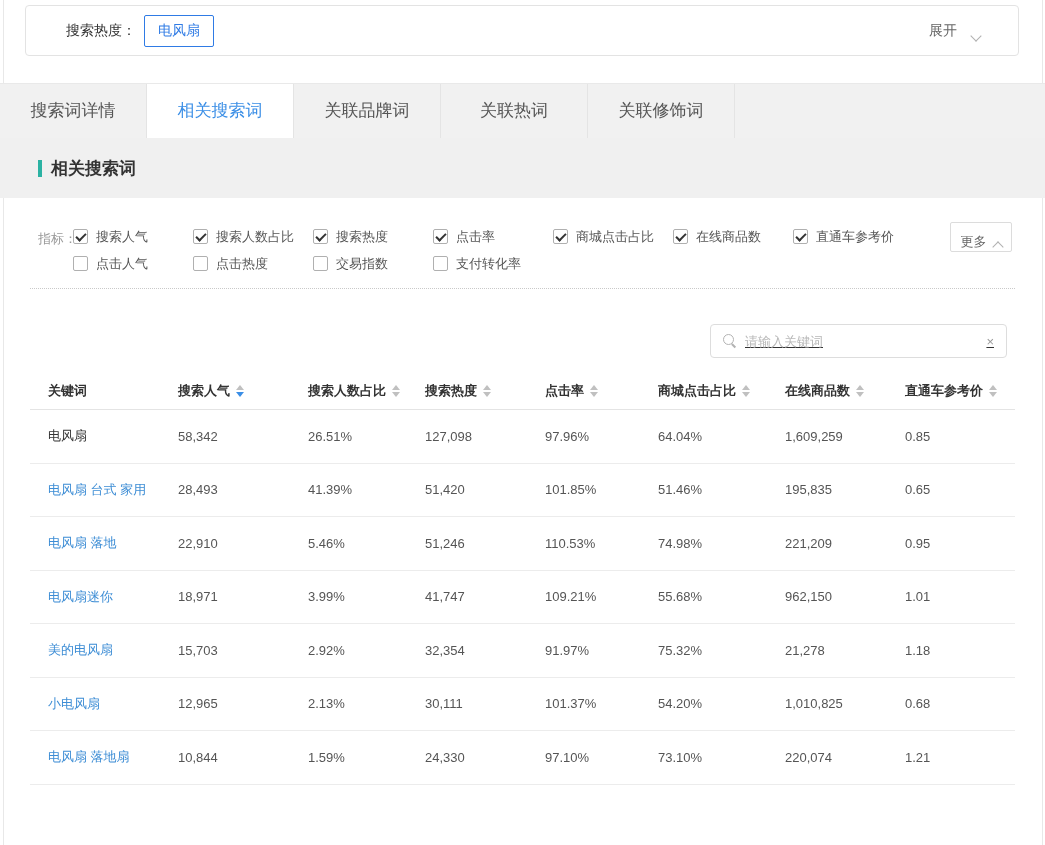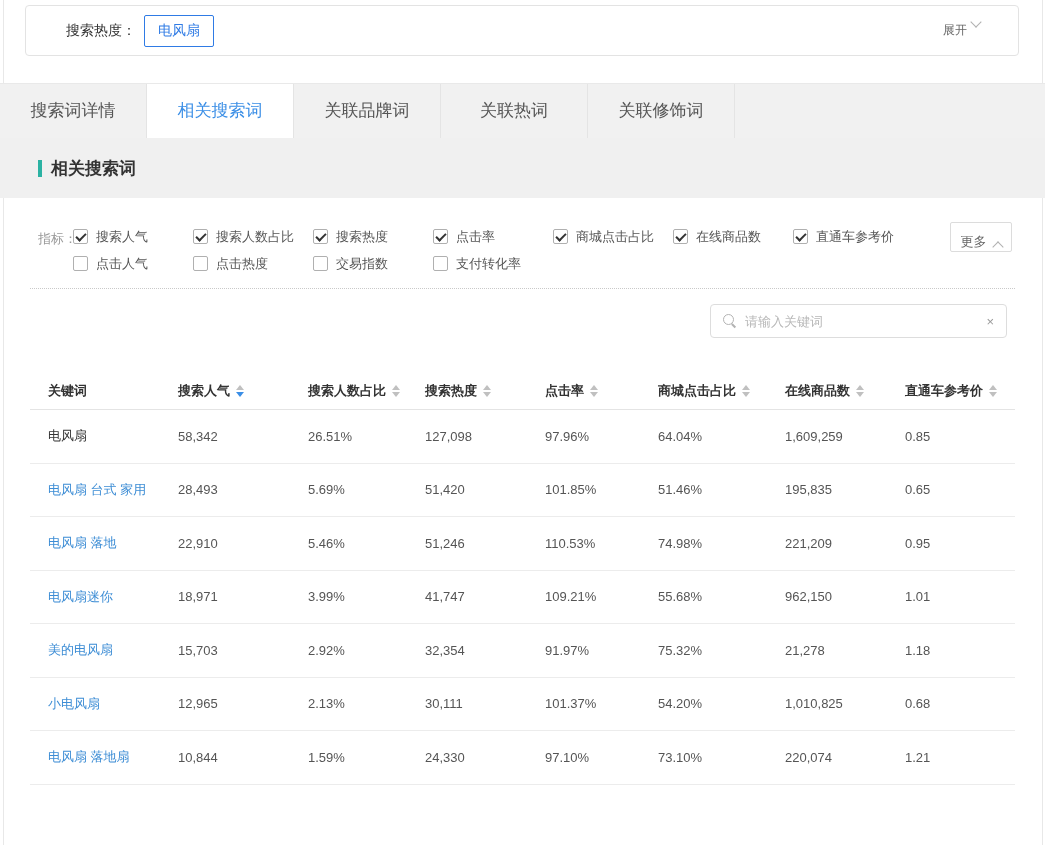--- a/index.html
+++ b/index.html
@@ -16,22 +16,22 @@
   .top-card {
     position:absolute; left:25px; top:5px; width:994px; height:51px;
     border:1px solid #e3e3e3; border-radius:4px; background:#fff;
     display:flex; align-items:center;
   }
   .top-card .cur-label { margin-left:40px; font-size:14px; color:#333; }
   .term-tag {
     margin-left:8px; padding:6px 13px; border:1px solid #2f7be5; border-radius:2px;
     color:#2f7be5; font-size:14px; background:#fff; cursor:pointer;
   }
-  .expand-ctl { margin-left:auto; margin-right:38px; display:flex; align-items:flex-start; gap:5px;
-    color:#666; font-size:12px; cursor:pointer; }
+  .expand-ctl { margin-left:auto; margin-right:38px; display:flex; align-items:flex-end; gap:15px;
+    color:#666; font-size:14px; cursor:pointer; }
   .chev { width:8px; height:8px; border-right:1px solid #b0b0b0; border-bottom:1px solid #b0b0b0; display:inline-block; }
   .chev.down { transform:rotate(45deg); margin-top:-4px; }
   .chev.up   { transform:rotate(-135deg); margin-top:4px; }
 
   
   .tabbar {
     position:absolute; left:0; top:83px; width:1045px; height:55px;
     background:#f1f1f1; border-top:1px solid #e9e9e9; display:flex;
   }
   .tab {
@@ -64,23 +64,23 @@
   .more-btn {
     position:absolute; right:33px; top:222px; width:62px; height:30px;
     border:1px solid #dcdcdc; border-radius:2px; background:#fff;
     display:flex; align-items:flex-end; justify-content:center; gap:7px;
     color:#666; cursor:pointer;
   }
   .dotted-div { position:absolute; left:30px; right:30px; top:288px; border-top:1px dotted #c9c9c9; }
 
   
   .kw-search {
-    position:absolute; left:710px; top:304px; width:297px; height:34px;
+    position:absolute; left:710px; top:324px; width:297px; height:34px;
     border:1px solid #ddd; border-radius:4px; background:#fff;
-    display:flex; align-items:center;
+    display:flex; align-items:center;text-decoration:underline;
   }
   .mag { position:relative; width:14px; height:14px; margin-left:12px; flex:0 0 auto; }
   .mag::before { content:""; position:absolute; left:0; top:0; width:9px; height:9px;
     border:1.5px solid #b3b3b3; border-radius:50%; }
   .mag::after { content:""; position:absolute; left:9px; top:9px; width:5px; height:1.5px;
     background:#b3b3b3; transform:rotate(45deg); transform-origin:left center; }
   .kw-search input {
     border:none; outline:none; background:transparent; flex:1; margin-left:8px;
     font-size:13px; color:#333; font-family:inherit;
   }
@@ -258,21 +258,21 @@
     <span>26.51%</span>
     <span>127,098</span>
     <span>97.96%</span>
     <span>64.04%</span>
     <span>1,609,259</span>
     <span>0.85</span>
   </div>
   <div class="tr row">
     <span class="kw link">电风扇 台式 家用</span>
     <span>28,493</span>
-    <span>5.69%</span>
+    <span>41.39%</span>
     <span>51,420</span>
     <span>101.85%</span>
     <span>51.46%</span>
     <span>195,835</span>
     <span>0.65</span>
   </div>
   <div class="tr row">
     <span class="kw link">电风扇 落地</span>
     <span>22,910</span>
     <span>5.46%</span>

